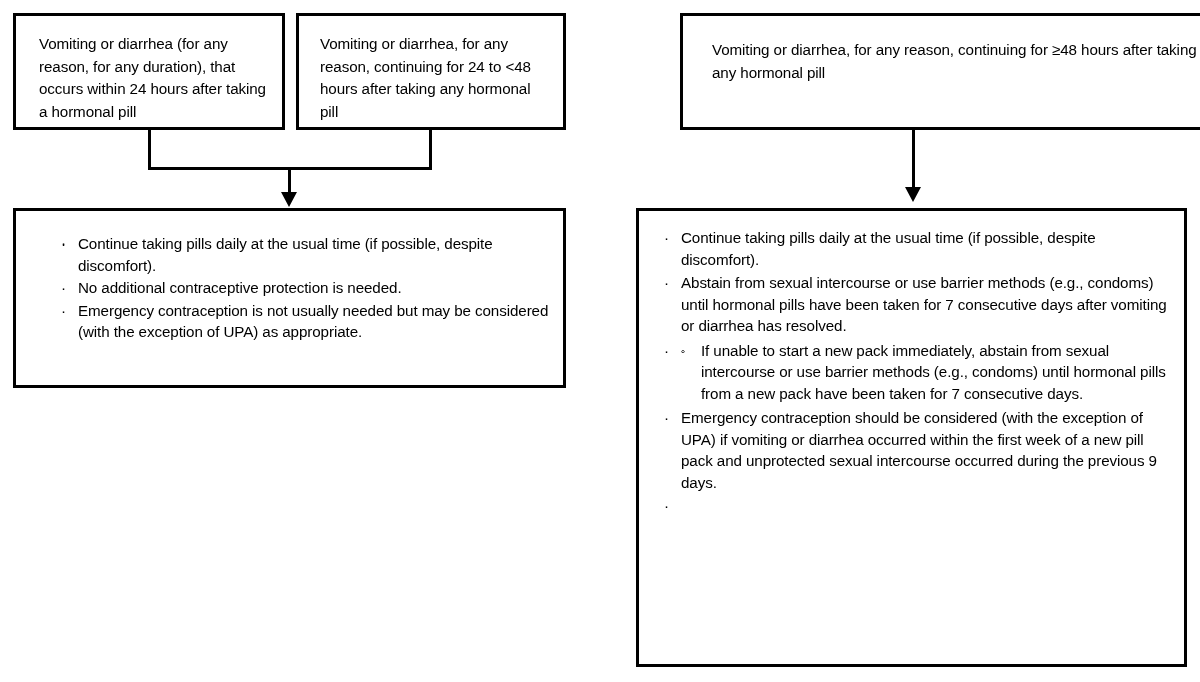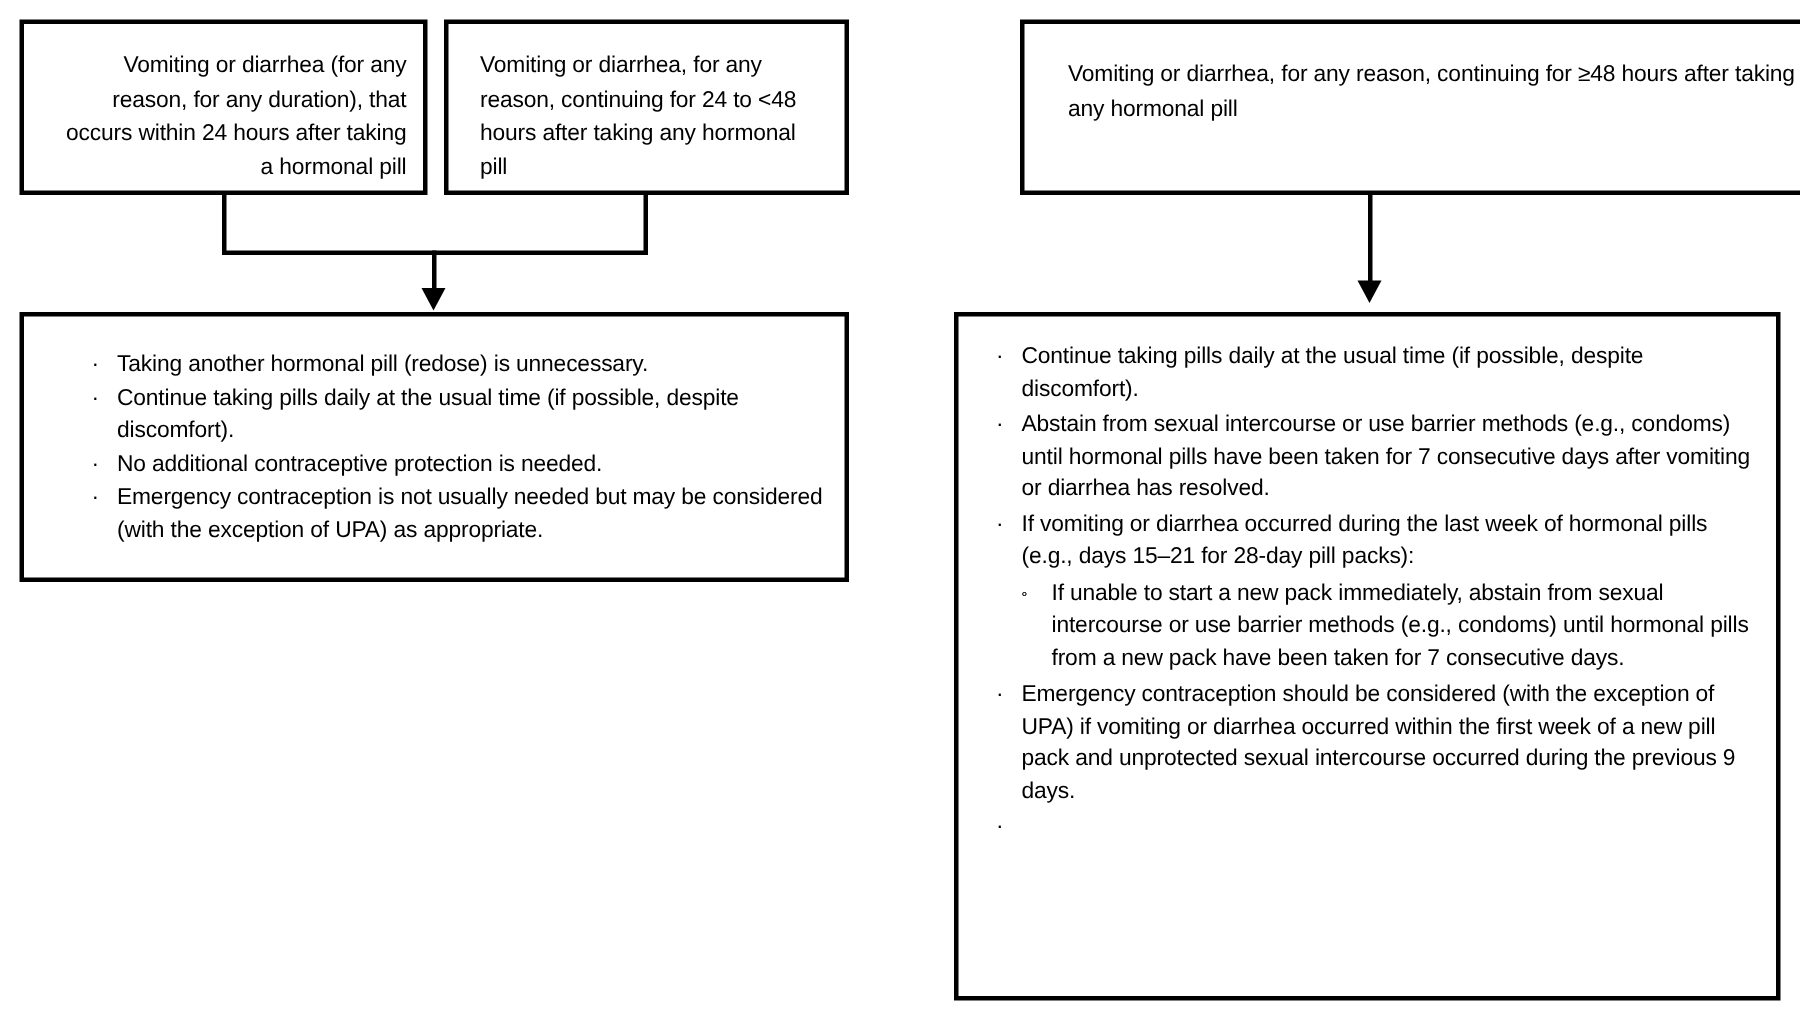--- a/index.html
+++ b/index.html
@@ -25,21 +25,21 @@
     border: 3px solid #000000;
     background: #ffffff;
   }
   .box-text {
     font-size: 15.2px;
     line-height: 22.5px;
     letter-spacing: -0.1px;
   }
   
   #box-topleft {
-    left: 13px; top: 13px; width: 272px; height: 117px; text-align: right;
+    left: 13px; top: 13px; width: 272px; height: 117px;
   }
   #box-topleft .box-text {
     position: absolute;
     left: 23px; top: 17px; width: 232px;
   }
   
   #box-topmid {
     left: 296px; top: 13px; width: 270px; height: 117px; padding-left: 48px;
   }
   #box-topmid .box-text {
@@ -168,32 +168,32 @@
   <div class="conn vline" id="conn-left-v2"></div>
   <div class="conn hline" id="conn-left-h"></div>
   <div class="conn vline" id="conn-left-stem"></div>
   <div class="arrowhead" id="conn-left-head"></div>
 
   <div class="conn vline" id="conn-right-stem"></div>
   <div class="arrowhead" id="conn-right-head"></div>
 
   <div class="box" id="box-bottomleft">
     <ul class="bullets" id="left-list">
-        <li><span class="bullet-mark">·</span><span>Taking another hormonal pill (redose) is unnecessary.</span></li>
+        <li><span class="bullet-mark">·</span></li>
         <li><span class="bullet-mark">·</span><span>Continue taking pills daily at the usual time (if possible, despite discomfort).</span></li>
         <li><span class="bullet-mark">·</span><span>No additional contraceptive protection is needed.</span></li>
         <li><span class="bullet-mark">·</span><span>Emergency contraception is not usually needed but may be considered (with the exception of UPA) as appropriate.</span></li>
       </ul>
   </div>
 
   <div class="box" id="box-bottomright">
     <ul class="bullets" id="right-list">
         <li><span class="bullet-mark">·</span><span>Continue taking pills daily at the usual time (if possible, despite discomfort).</span></li>
         <li><span class="bullet-mark">·</span><span>Abstain from sexual intercourse or use barrier methods (e.g., condoms) until hormonal pills have been taken for 7 consecutive days after vomiting or diarrhea has resolved.</span></li>
-        <li><span class="bullet-mark">·</span><span>If vomiting or diarrhea occurred during the last week of hormonal pills (e.g., days 15–21 for 28-day pill packs):</span><ul class="subbullets">
+        <li><span class="bullet-mark">·</span><ul class="subbullets">
             <li><span class="bullet-mark">◦</span></li>
             <li><span class="bullet-mark">◦</span><span>If unable to start a new pack immediately, abstain from sexual intercourse or use barrier methods (e.g., condoms) until hormonal pills from a new pack have been taken for 7 consecutive days.</span></li>
           </ul></li>
         <li><span class="bullet-mark">·</span><span>Emergency contraception should be considered (with the exception of UPA) if vomiting or diarrhea occurred within the first week of a new pill pack and unprotected sexual intercourse occurred during the previous 9 days.</span></li>
         <li><span class="bullet-mark">·</span></li>
       </ul>
   </div>
 
 </div>
 

